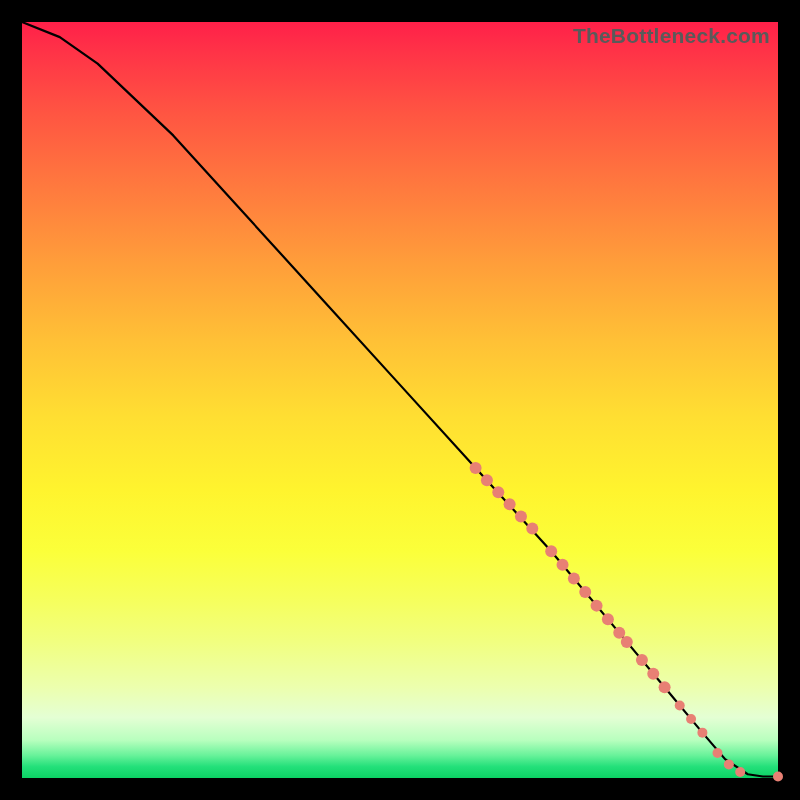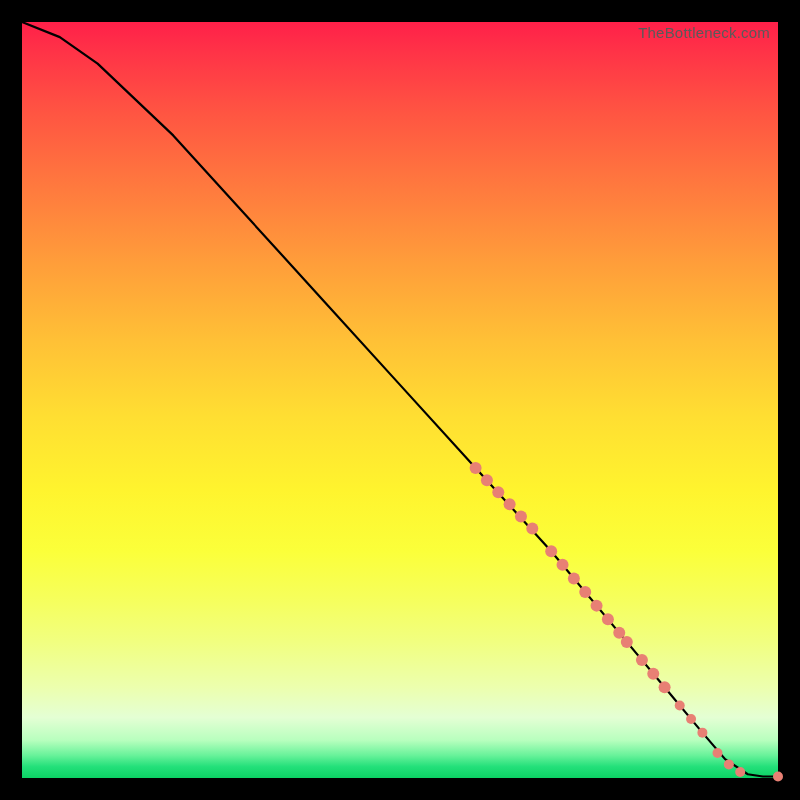--- a/index.html
+++ b/index.html
@@ -36,22 +36,22 @@
       #68f29a 97%,
       #23e07a 98.5%,
       #0cd264 100%
     );
   }
   .watermark {
     position: absolute;
     top: 2px;
     right: 8px;
     color: #5a5a5a;
-    font-size: 15px;
-    font-weight: 400;
+    font-size: 21px;
+    font-weight: 700;
     letter-spacing: 0.2px;
     user-select: none;
   }
   svg.plot {
     position: absolute;
     left: 0;
     top: 0;
     width: 756px;
     height: 756px;
     overflow: visible;

